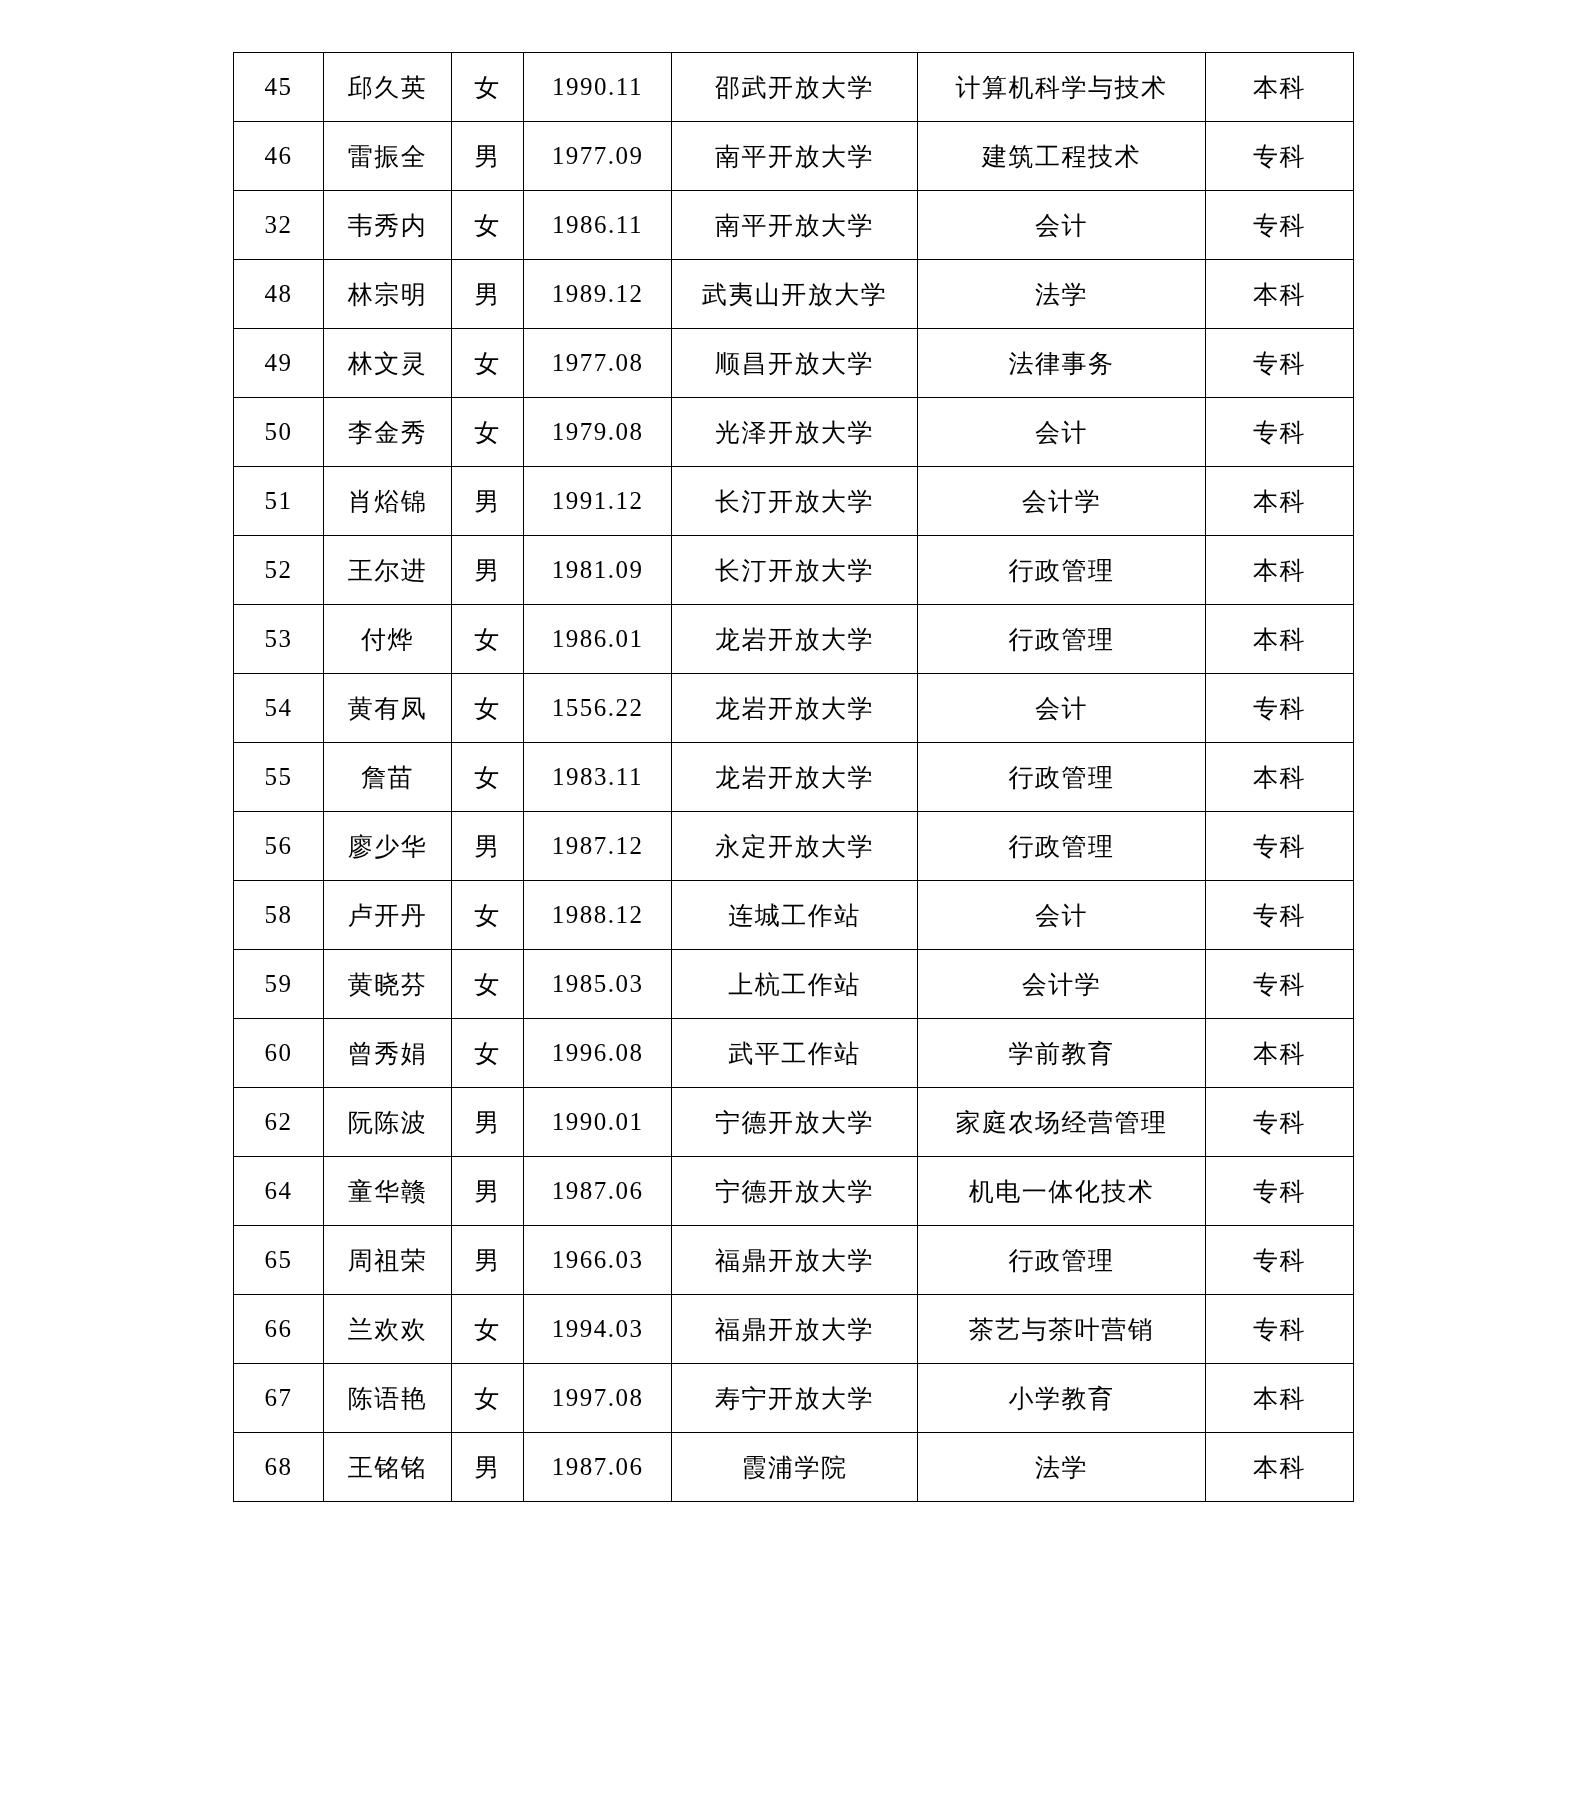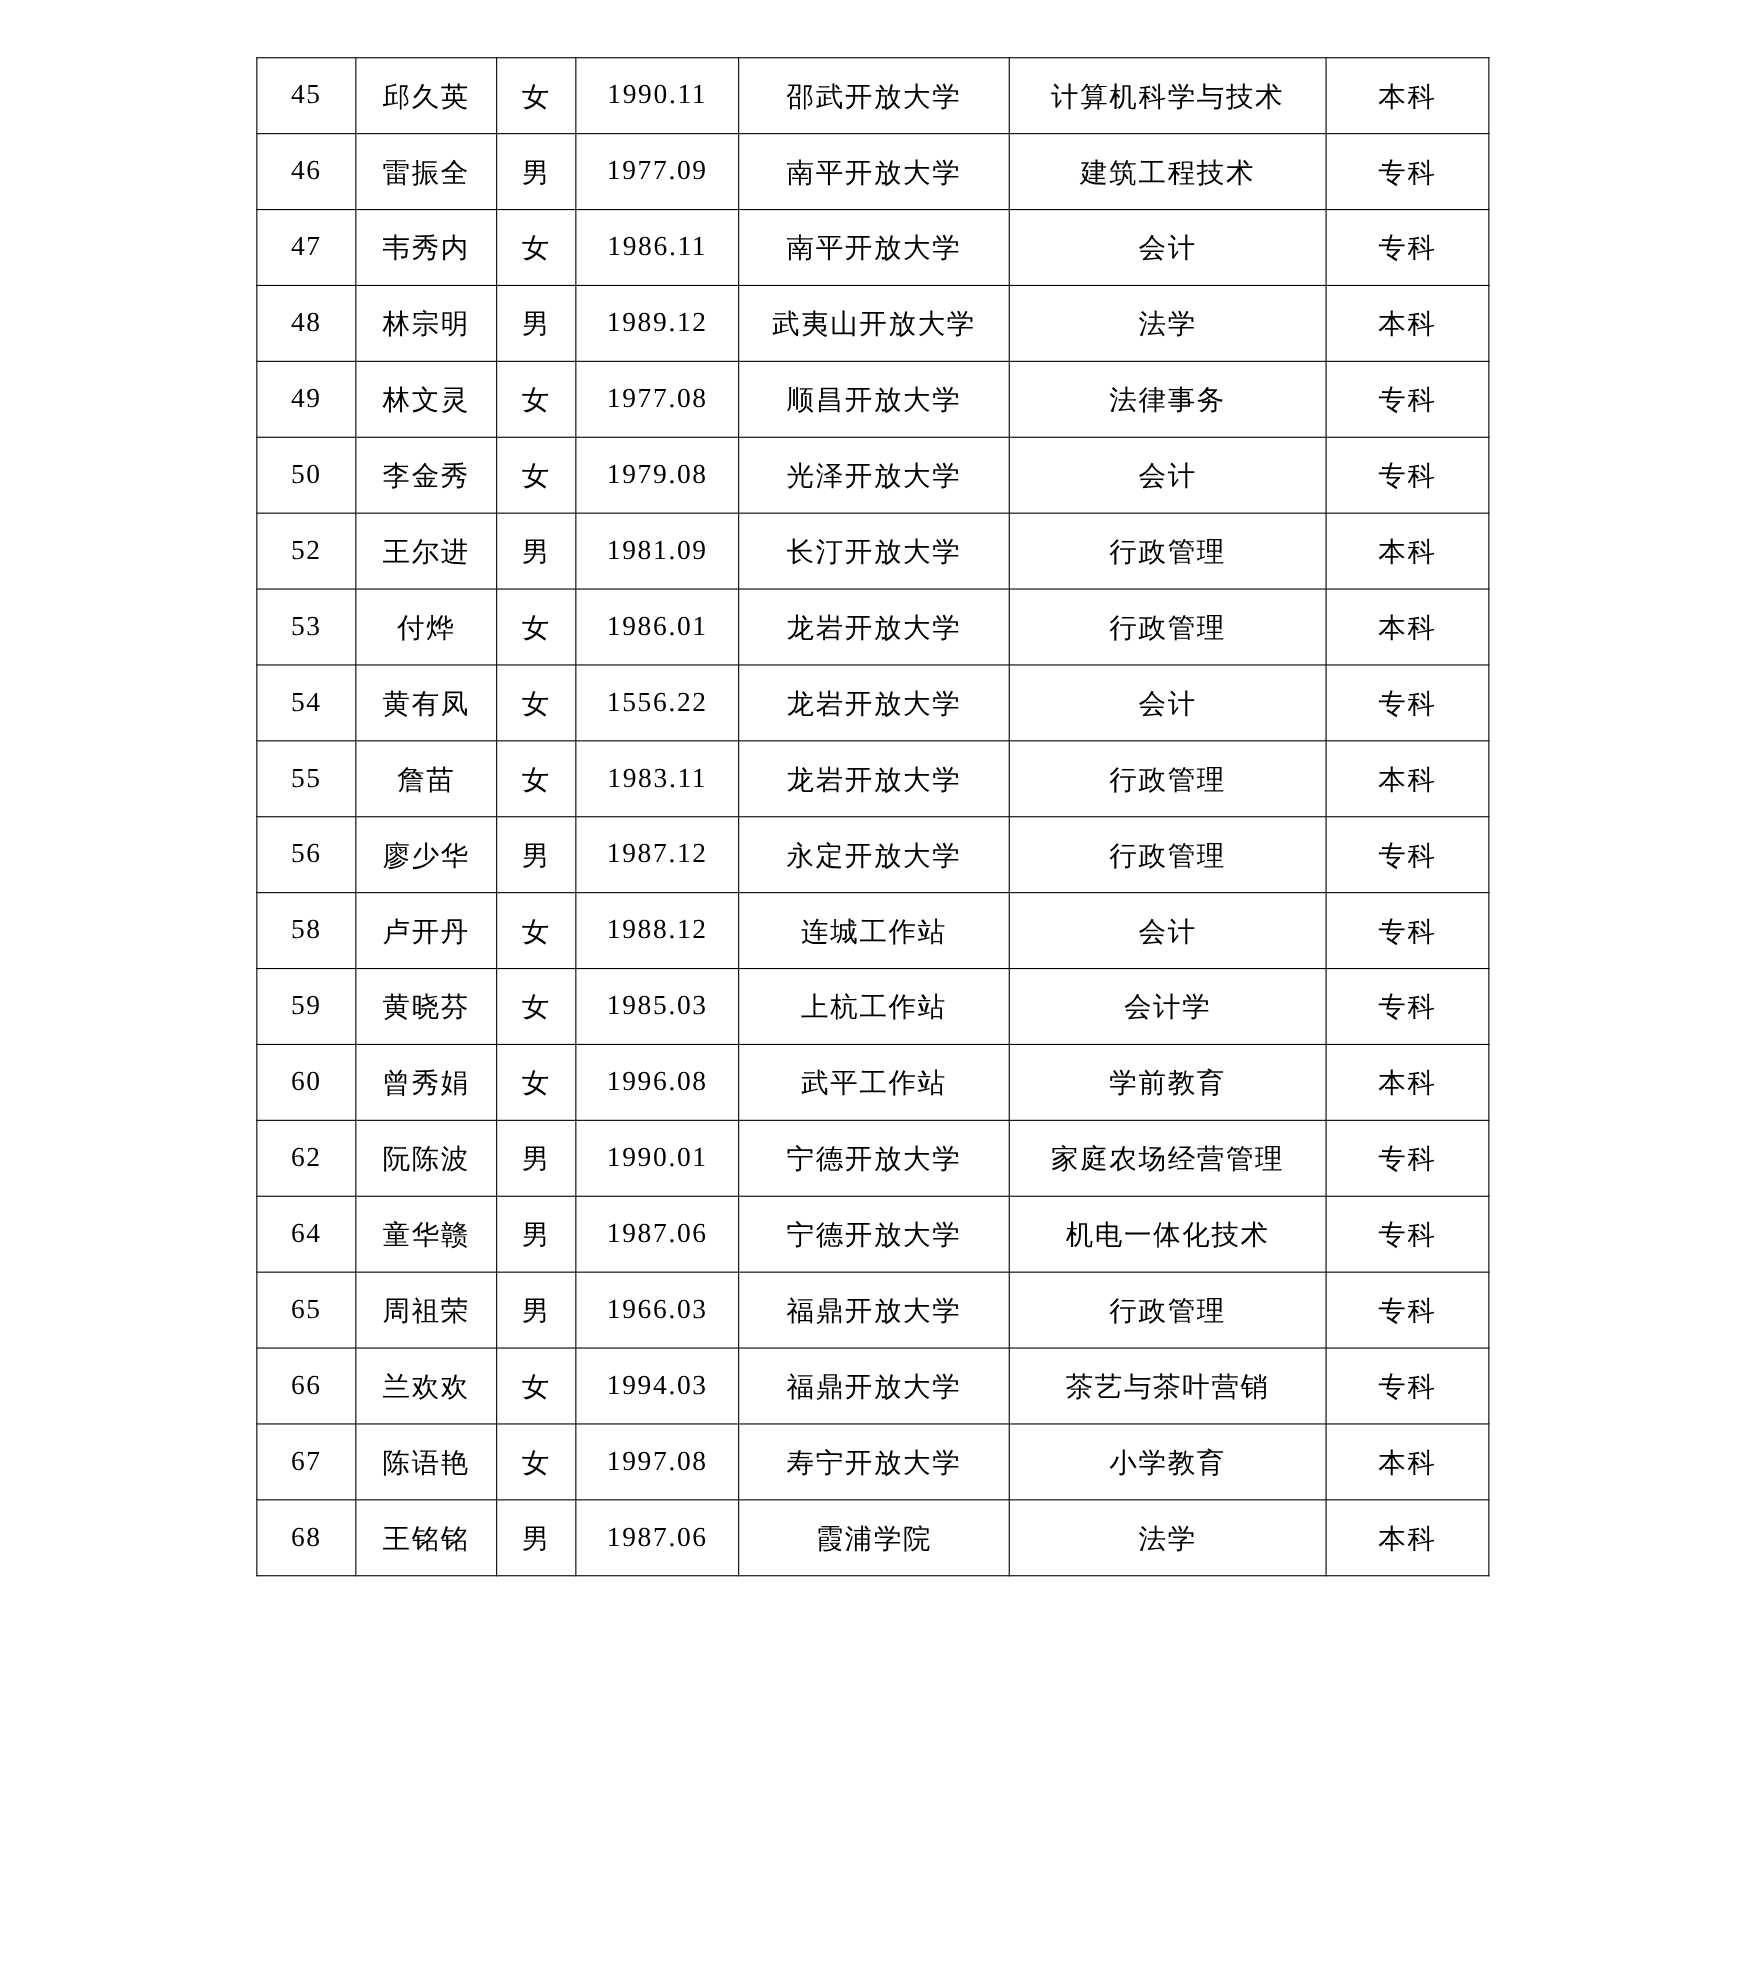--- a/index.html
+++ b/index.html
@@ -86,21 +86,21 @@
         <tr>
           <td class="idx">46</td>
           <td class="name">雷振全</td>
           <td class="sex">男</td>
           <td class="birth">1977.09</td>
           <td class="org">南平开放大学</td>
           <td class="major">建筑工程技术</td>
           <td class="deg">专科</td>
         </tr>
         <tr>
-          <td class="idx">47</td>
+          <td class="idx">32</td>
           <td class="name">韦秀内</td>
           <td class="sex">女</td>
           <td class="birth">1986.11</td>
           <td class="org">南平开放大学</td>
           <td class="major">会计</td>
           <td class="deg">专科</td>
         </tr>
         <tr>
           <td class="idx">48</td>
           <td class="name">林宗明</td>
@@ -120,20 +120,29 @@
           <td class="deg">专科</td>
         </tr>
         <tr>
           <td class="idx">50</td>
           <td class="name">李金秀</td>
           <td class="sex">女</td>
           <td class="birth">1979.08</td>
           <td class="org">光泽开放大学</td>
           <td class="major">会计</td>
           <td class="deg">专科</td>
+        </tr>
+        <tr>
+          <td class="idx">51</td>
+          <td class="name">肖焀锦</td>
+          <td class="sex">男</td>
+          <td class="birth">1991.12</td>
+          <td class="org">长汀开放大学</td>
+          <td class="major">会计学</td>
+          <td class="deg">本科</td>
         </tr>
         <tr>
           <td class="idx">52</td>
           <td class="name">王尔进</td>
           <td class="sex">男</td>
           <td class="birth">1981.09</td>
           <td class="org">长汀开放大学</td>
           <td class="major">行政管理</td>
           <td class="deg">本科</td>
         </tr>

